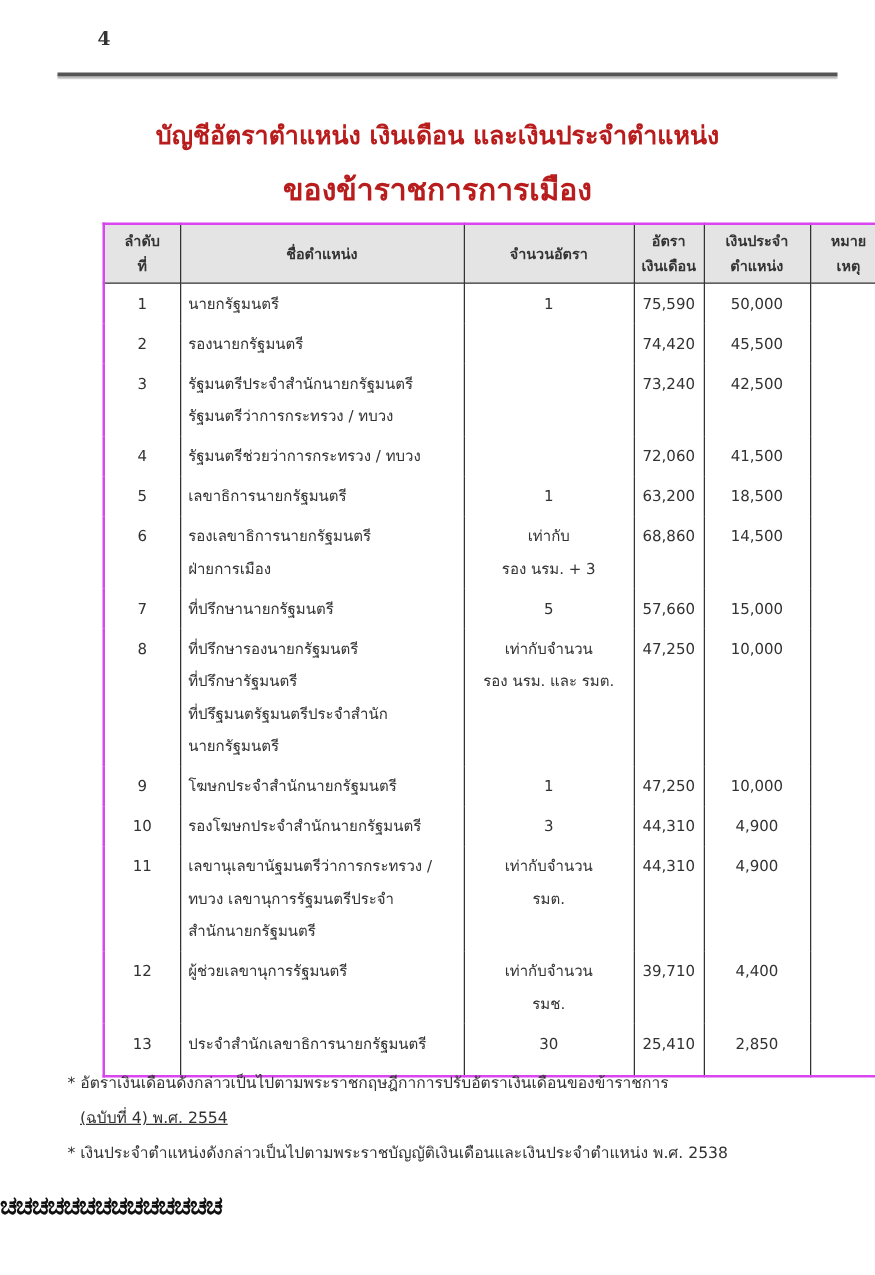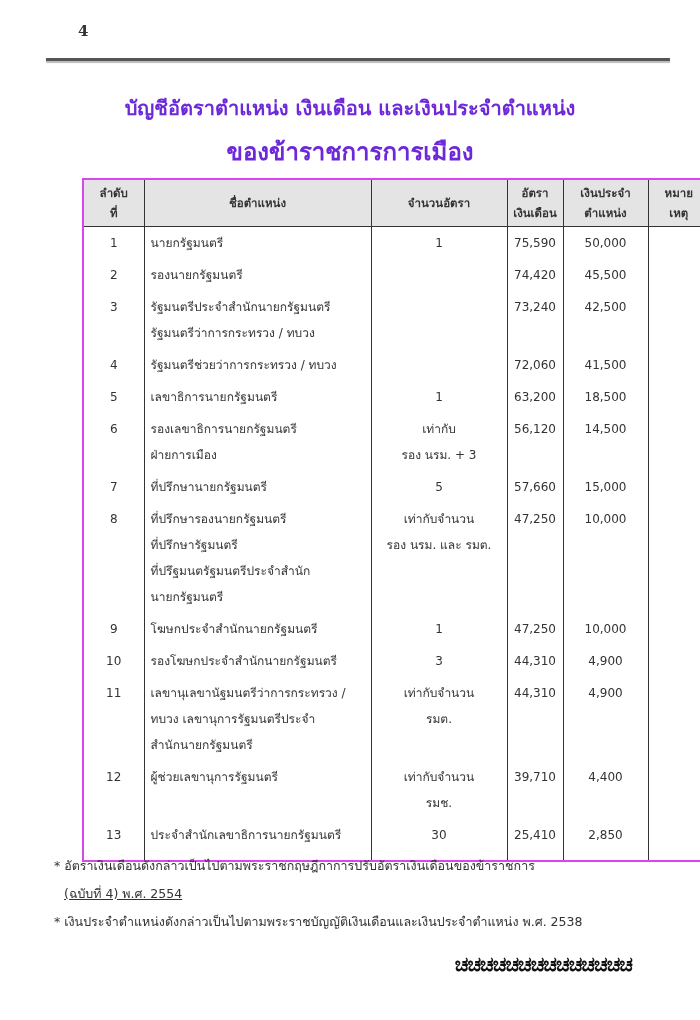--- a/index.html
+++ b/index.html
@@ -2,21 +2,21 @@
 <html><head>
 <meta charset="utf-8">
 <style>
   html, body { margin:0; padding:0; }
   body {
     width:700px; height:1020px; background:#ffffff; position:relative; overflow:hidden;
     font-family: "DejaVu Serif", serif; color:#222;
   }
   .page-number { position:absolute; left:78px; top:22px; font-size:15px; font-weight:bold; color:#333; }
   .header-rule { position:absolute; left:46px; top:58px; width:624px; height:0; border-top:3px solid #555; box-shadow:0 2px 1px #bbb; }
-  .title { position:absolute; left:0; width:700px; text-align:center; font-family:"DejaVu Sans", sans-serif; font-weight:bold; color:#6d28d9; }
+  .title { position:absolute; left:0; width:700px; text-align:center; font-family:"DejaVu Sans", sans-serif; font-weight:bold; color:#b91c1c; }
   .title.l1 { top:92px; font-size:20px; }
   .title.l2 { top:132px; font-size:24px; }
 
   table.salary {
     position:absolute; left:42px; top:178px; width:627px;
     border-collapse:collapse; border:2px solid #d946ef; table-layout:fixed;
     font-size:12.5px;
     margin-left:40px;
   }
   table.salary th {
@@ -29,21 +29,21 @@
   }
   td.num { text-align:center; font-family:"DejaVu Serif", serif; font-size:12.5px; }
   td.ctr { text-align:center; }
   td.rt { text-align:center; font-family:"DejaVu Serif", serif; font-size:12.5px; }
   .line { display:block; white-space:nowrap; }
   tr.last td { padding-bottom:12px; }
 
   .notes { position:absolute; left:54px; top:852px; font-family:"DejaVu Sans", sans-serif; font-size:12.5px; color:#333; line-height:28px; }
   .notes .note { display:block; white-space:nowrap; }
   .notes .cont { padding-left:10px;text-decoration:underline; }
-  .ornament { position:absolute; left:0; top:952px; width:632px; text-align:right; font-size:20px; font-weight:bold; letter-spacing:-1px; color:#111; font-family:"DejaVu Serif", serif; }
+  .ornament { position:absolute; left:0; top:952px; width:632px; text-align:left; font-size:20px; font-weight:bold; letter-spacing:-1px; color:#111; font-family:"DejaVu Serif", serif; }
 </style>
 </head>
 <body>
 
 <div class="page-number">4</div>
 <div class="header-rule"></div>
 <div class="title l1">บัญชีอัตราตำแหน่ง  เงินเดือน  และเงินประจำตำแหน่ง</div>
 <div class="title l2">ของข้าราชการการเมือง</div>
 
 <table class="salary">
@@ -146,21 +146,21 @@
       <tr>
         <td class="num">6</td>
         <td class="">
           <span class="line">รองเลขาธิการนายกรัฐมนตรี</span>
           <span class="line">ฝ่ายการเมือง</span>
         </td>
         <td class="ctr">
           <span class="line">เท่ากับ</span>
           <span class="line">รอง นรม. + 3</span>
         </td>
-        <td class="rt">56,120</td>
+        <td class="rt">68,860</td>
         <td class="rt">14,500</td>
         <td class="">&nbsp;</td>
       </tr>
       <tr>
         <td class="num">7</td>
         <td class="">
           <span class="line">ที่ปรึกษานายกรัฐมนตรี</span>
         </td>
         <td class="ctr">
           <span class="line">5</span>

